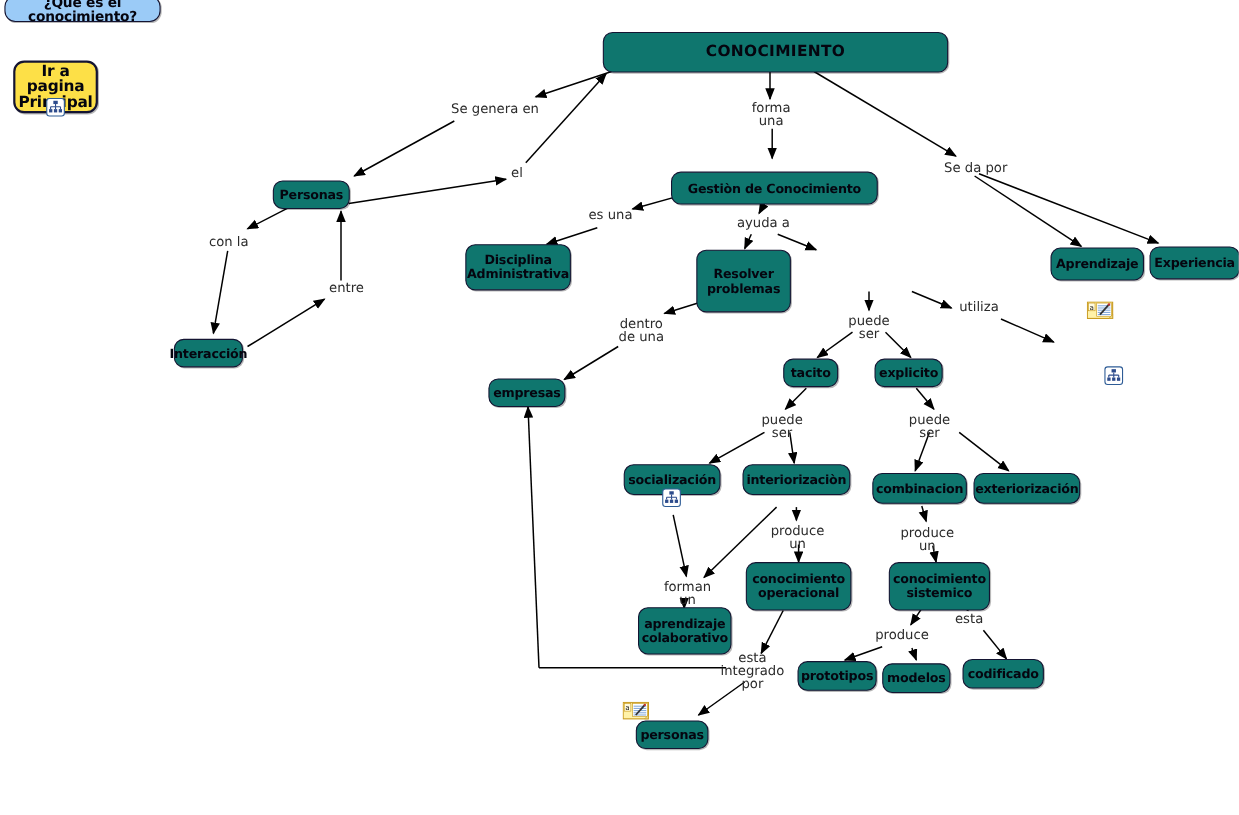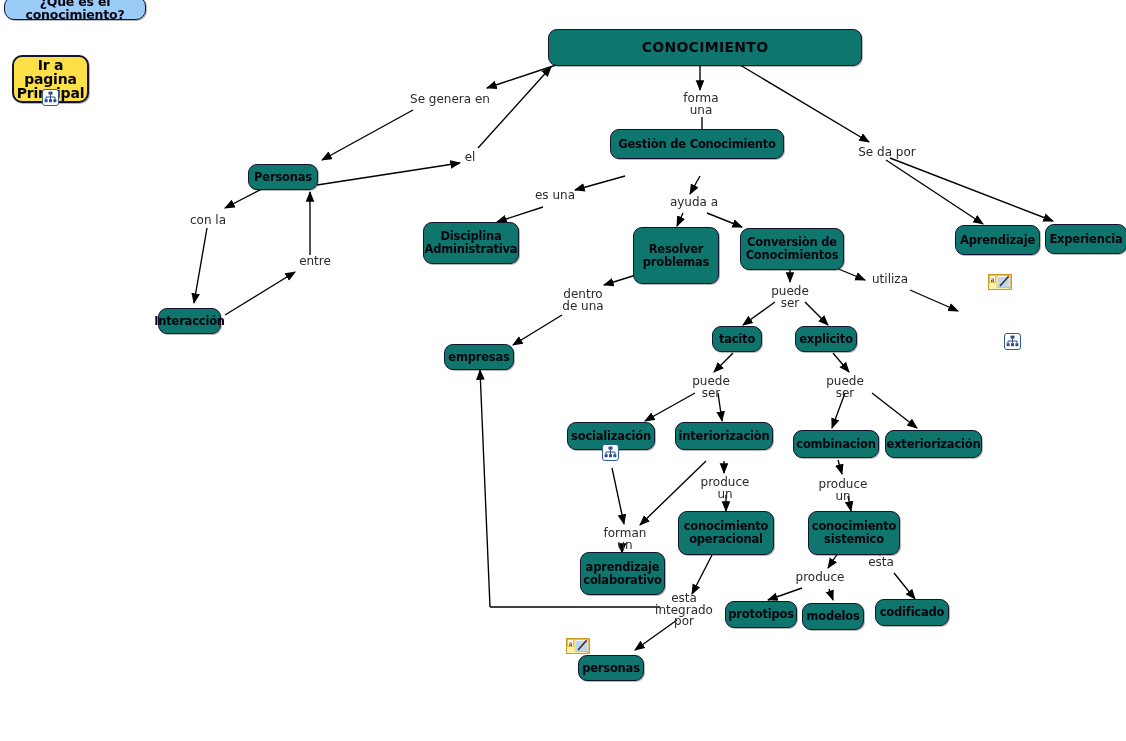--- a/index.html
+++ b/index.html
@@ -193,30 +193,28 @@
       <rect x="9.4" y="8.2" width="3" height="3" fill="#2E4C8C"></rect>
     </svg>
   </div>
 
   <div class="node big" style="left:548px;top:29px;width:314px;height:37px;">CONOCIMIENTO</div>
 
   <div class="node" style="left:248px;top:164px;width:70px;height:26px;">Personas</div>
 
   <div class="node" style="left:158px;top:308px;width:63px;height:26px;">Interacción</div>
 
-  <div class="node" style="left:610px;top:129px;width:174px;height:30px;">Gestiòn de Conocimiento</div>
+  <div class="node" style="left:610px;top:156px;width:188px;height:30px;">Gestiòn de Conocimiento</div>
 
   <div class="node" style="left:423px;top:222px;width:96px;height:42px;">Disciplina
 Administrativa</div>
 
   <div class="node" style="left:633px;top:227px;width:86px;height:57px;">Resolver
 problemas</div>
 
-  <div class="node" style="left:740px;top:228px;width:104px;height:42px;">Conversiòn de
-Conocimientos</div>
 
   <div class="node" style="left:955px;top:225px;width:85px;height:30px;">Aprendizaje</div>
 
   <div class="node" style="left:1045px;top:224px;width:82px;height:30px;">Experiencia</div>
 
   <div class="cmap-icon" style="left:1004px;top:333px;">
     <svg width="13" height="13" viewBox="0 0 13 13">
       <rect x="4.5" y="0.6" width="4" height="3" fill="#2E4C8C"></rect>
       <line x1="6.5" y1="3.6" x2="6.5" y2="6" stroke="#2E4C8C" stroke-width="1"></line>
       <line x1="2" y1="6" x2="11" y2="6" stroke="#2E4C8C" stroke-width="1"></line>

